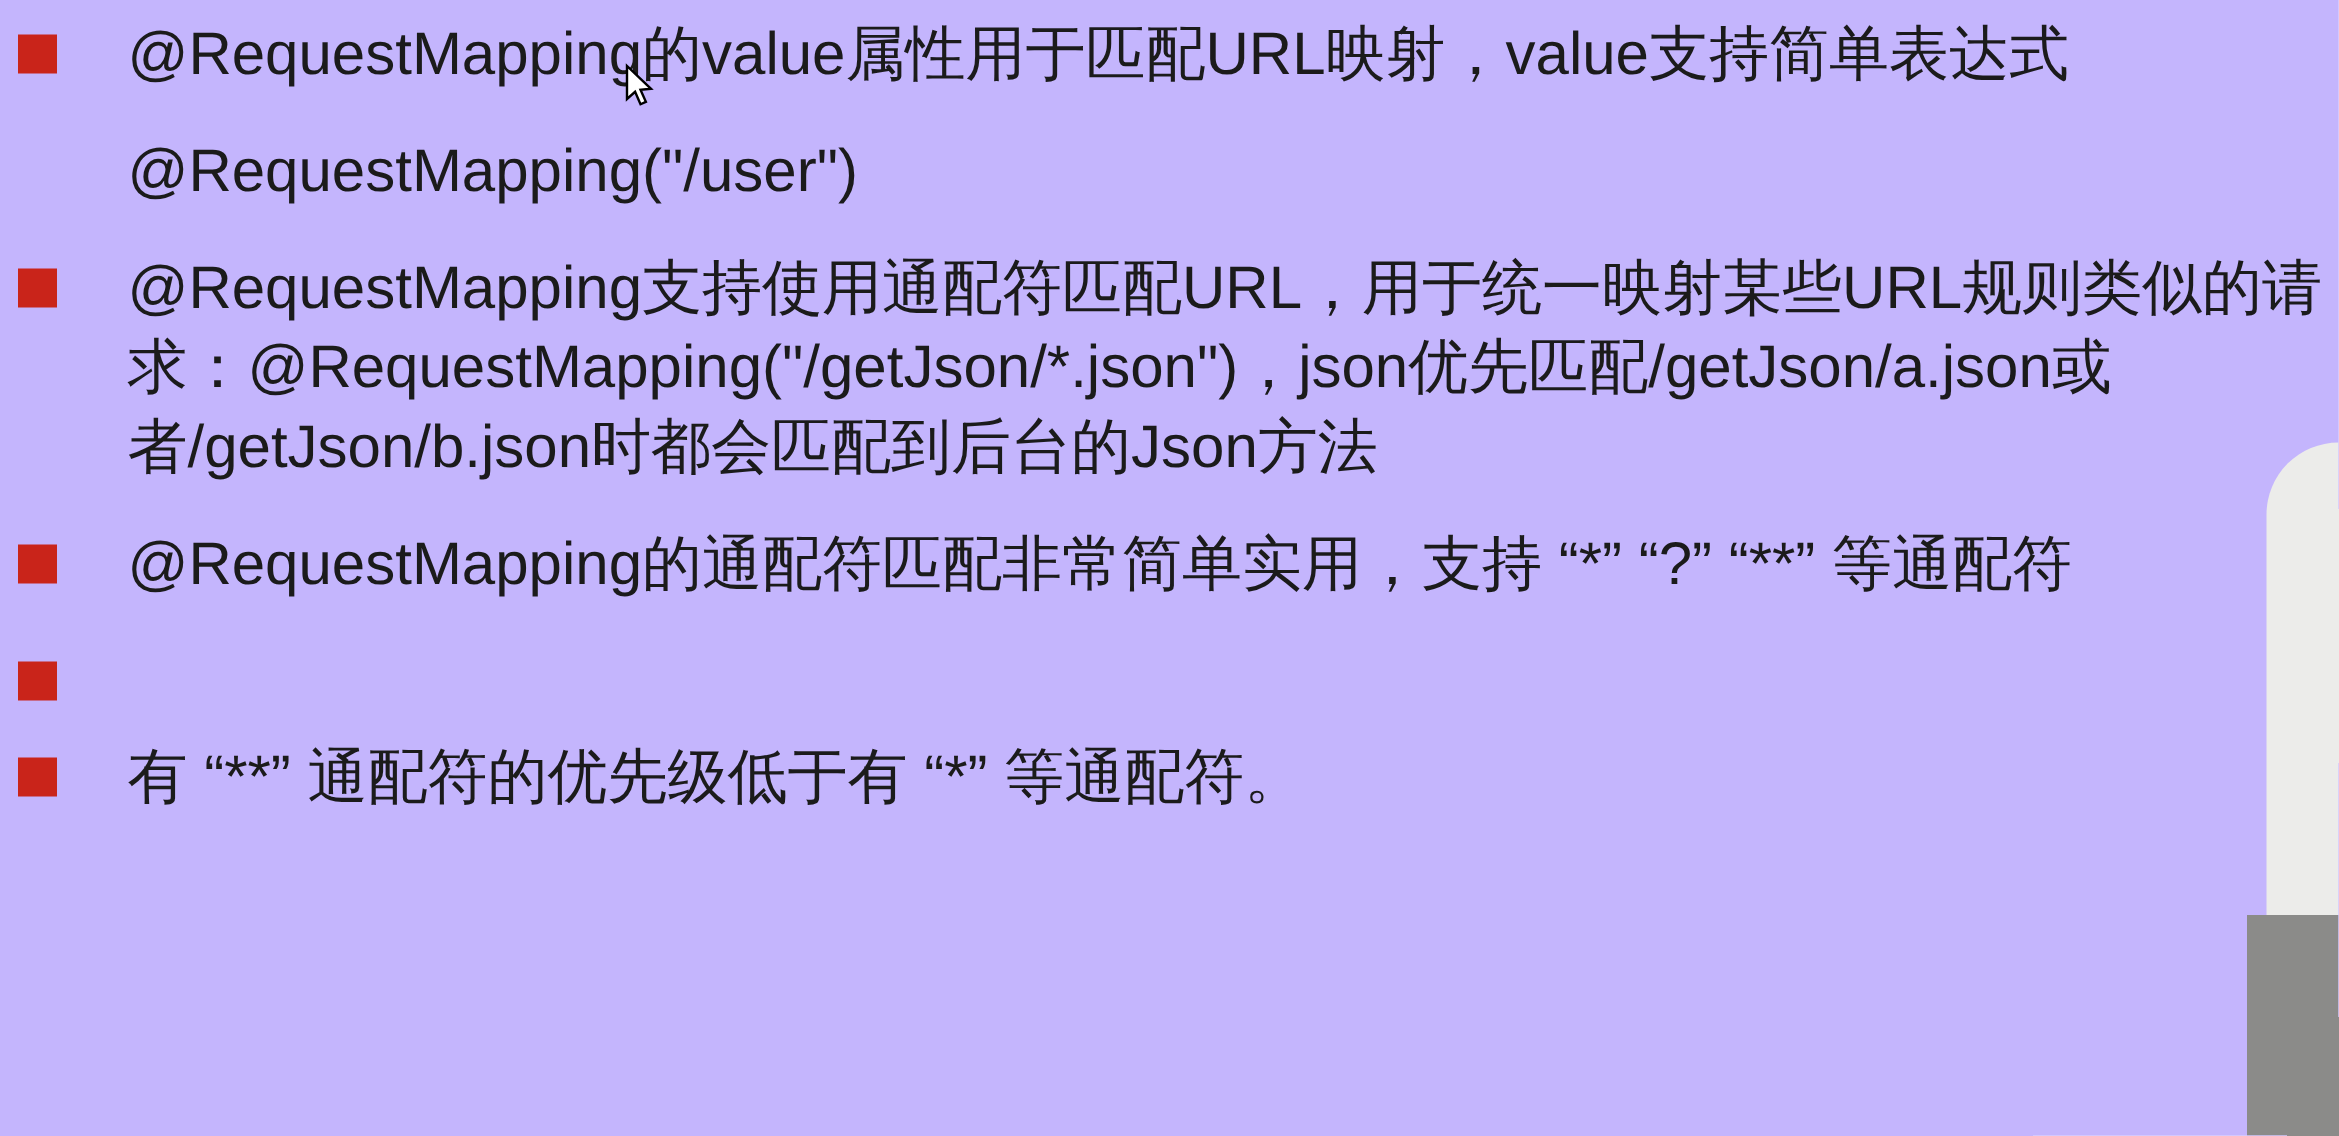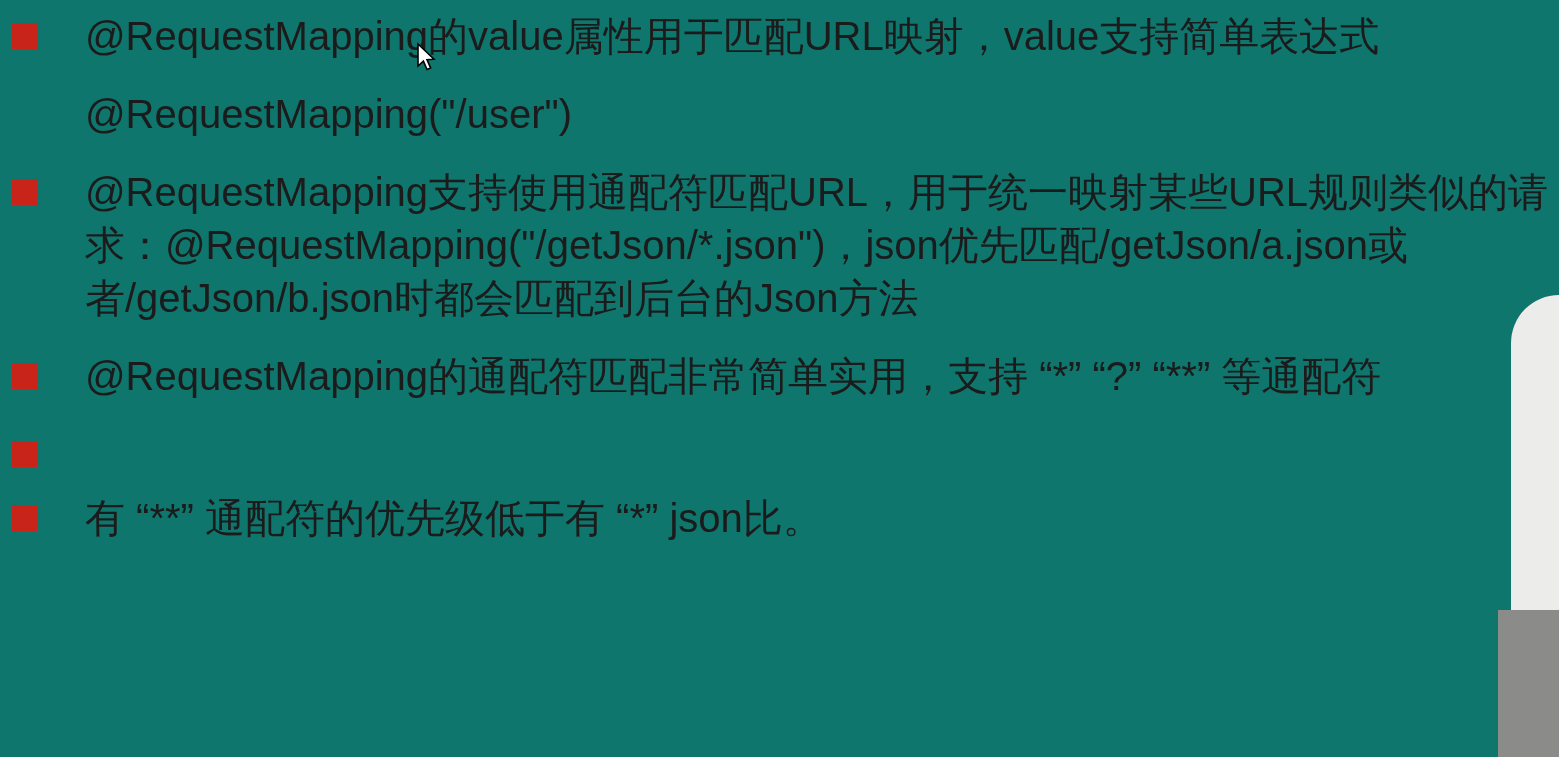--- a/index.html
+++ b/index.html
@@ -43,21 +43,21 @@
   }
   .cursor {
     position:absolute; left:414px; top:42px;
     width:22px; height:32px;
     pointer-events:none;
   }
 </style>
 </head>
 <body>
 
-<div class="slide" style="background: #0f766e; color: rgb(27, 27, 27);">
+<div class="slide" style="background: #c4b5fd; color: rgb(27, 27, 27);">
 
   <div class="deco-arc" style="background: rgb(236, 236, 234);"></div>
   <div class="deco-rect" style="background: rgb(139, 139, 137);"></div>
 
   <div class="content">
     <div class="item">
       <span class="bullet" style="background: rgb(201, 36, 26);"></span>
       <span class="text">@RequestMapping的value属性用于匹配URL映射，value支持简单表达式</span>
     </div>
 
@@ -76,21 +76,21 @@
       <span class="text">@RequestMapping的通配符匹配非常简单实用，支持 “*”  “?”  “**” 等通配符</span>
     </div>
 
     <div class="item">
       <span class="bullet" style="background: rgb(201, 36, 26);"></span>
     </div>
 
 
     <div class="item">
       <span class="bullet" style="background: rgb(201, 36, 26);"></span>
-      <span class="text">有 “**” 通配符的优先级低于有 “*” json比。</span>
+      <span class="text">有 “**” 通配符的优先级低于有 “*” 等通配符。</span>
     </div>
   </div>
 
   <svg class="cursor" viewBox="0 0 22 32" xmlns="http://www.w3.org/2000/svg">
     <path d="M4 2 L4 24 L9.4 19.2 L13 27.5 L16.6 25.9 L13 17.8 L20 17.2 Z" fill="#ffffff" stroke="#000000" stroke-width="1.6" stroke-linejoin="miter"></path>
   </svg>
 
 </div>
 
 </body></html>

